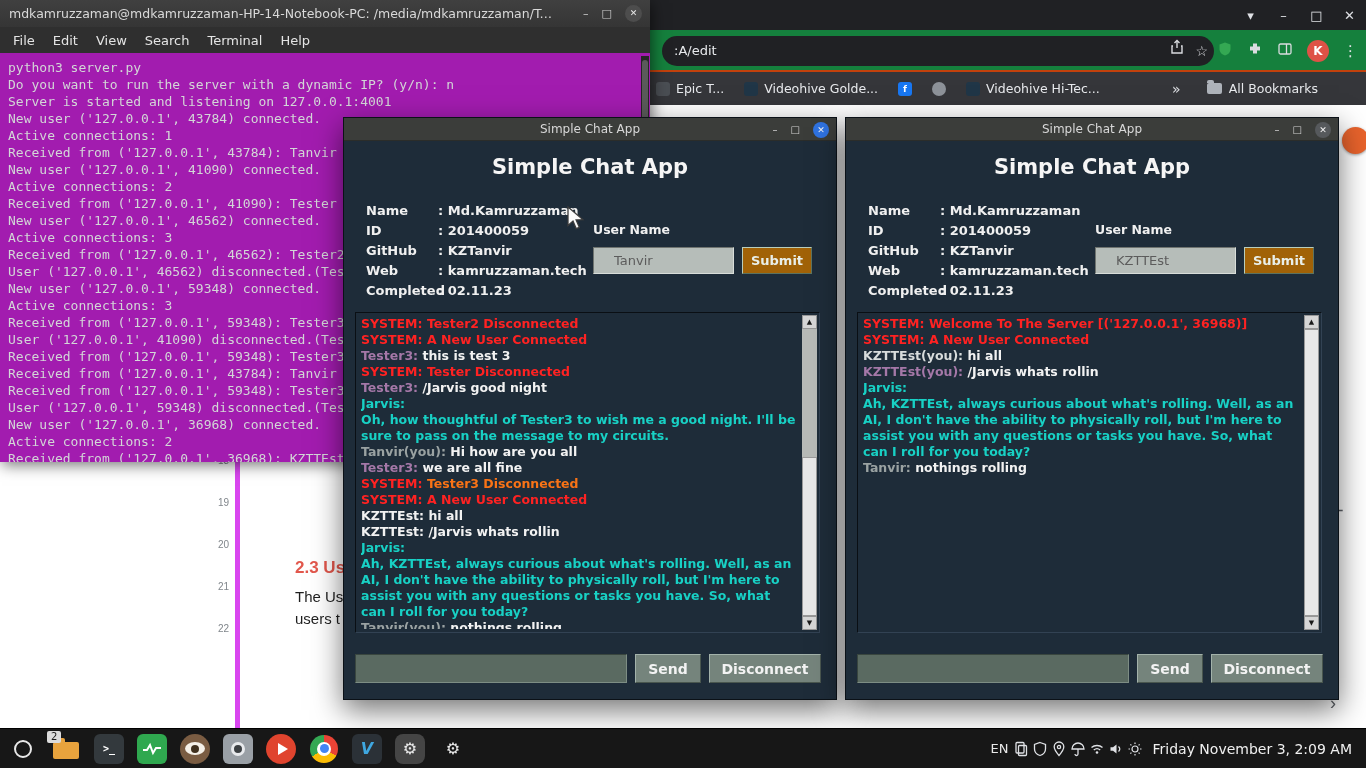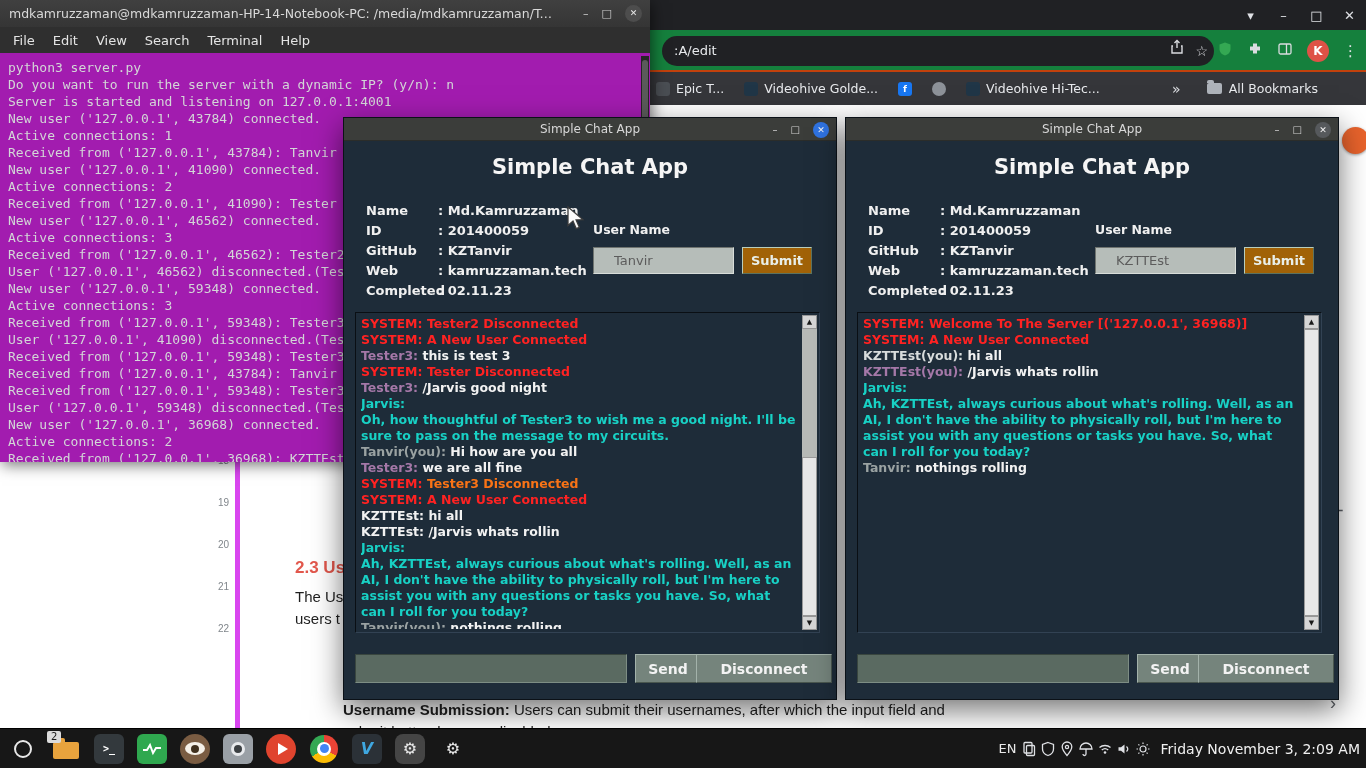--- a/index.html
+++ b/index.html
@@ -78,21 +78,21 @@
   .sb{position:absolute;right:2px;top:2px;bottom:2px;width:15px;background:#b7bab7}
   .sb-btn{position:absolute;left:0;right:0;height:14px;background:#d6d6d6;border:1px solid #979797;color:#1a1a1a;font-size:7px;display:flex;align-items:center;justify-content:center}
   .sb-btn.up{top:0}
   .sb-btn.down{bottom:0}
   .sb-thumb{position:absolute;left:0;right:0;background:#e8e8e8;border:1px solid #9a9a9a}
   .sb-thumb.partial{top:45%;bottom:14px}
   .sb-thumb.full{top:14px;bottom:14px}
   .c-msg-input{position:absolute;left:11px;top:536px;width:272px;height:29px;background:#5a6a61;border:1px solid;border-top-color:#39463f;border-left-color:#39463f;border-bottom-color:#7d8d84;border-right-color:#7d8d84;color:#eef2ee;font-family:"DejaVu Sans",sans-serif;font-size:13px;padding:0 6px;outline:none}
   .c-btn{position:absolute;top:536px;height:29px;background:#75847c;color:#f3f3f3;font-size:14px;font-weight:bold;display:flex;align-items:center;justify-content:center;border:1px solid;border-top-color:#a3b2aa;border-left-color:#a3b2aa;border-bottom-color:#49564e;border-right-color:#49564e}
   .c-send{left:291px;width:66px}
-  .c-disc{left:352px;width:136px}
+  .c-disc{left:365px;width:112px}
 
   
   .taskbar{position:absolute;left:0;bottom:0;width:1366px;height:40px;background:#171717;border-top:1px solid #000;z-index:6;display:flex;align-items:center}
   .dock{display:flex;align-items:center;gap:13px;padding-left:8px}
   .dock-item{width:30px;height:30px;display:flex;align-items:center;justify-content:center;position:relative}
   .tile{border-radius:6px}
   .tile.dark{background:#33393d}
   .tile.green{background:#2fa84f}
   .tile.gray{background:#9aa0a6}
   .tile.dark2{background:#2b3137}
@@ -107,21 +107,21 @@
   .circ.red{background:#e0442e}
   .eye{width:20px;height:13px;background:#f5f0e8;border-radius:50%;position:relative;display:block}
   .pupil{position:absolute;left:6px;top:2.5px;width:8px;height:8px;background:#40301e;border-radius:50%}
   .lens{width:14px;height:14px;border-radius:50%;background:#3c4043;border:3px solid #e8eaed;display:block}
   .tri{width:0;height:0;border-left:10px solid #fff;border-top:6px solid transparent;border-bottom:6px solid transparent;margin-left:3px}
   .chrome{width:28px;height:28px;border-radius:50%;background:conic-gradient(from 0deg,#ea4335 0 33%,#fbbc05 0 66%,#34a853 0 100%);position:relative}
   .chrome-ring{position:absolute;left:7px;top:7px;width:14px;height:14px;border-radius:50%;background:#fff}
   .chrome-core{position:absolute;left:9.5px;top:9.5px;width:9px;height:9px;border-radius:50%;background:#4285f4}
   .vs{color:#3fa7e0;font-size:16px;font-weight:bold;font-style:italic}
   .gear{color:#e8e8e8;font-size:16px;line-height:1}
-  .tray{margin-left:auto;display:flex;align-items:center;gap:3px;padding-right:6px}
+  .tray{margin-left:auto;display:flex;align-items:center;gap:3px;padding-right:14px}
   .tray-lang{color:#e8e8e8;font-size:13px;margin-right:2px}
   .tray svg{display:block}
   .clock{color:#f0f0f0;font-size:14px;margin-left:6px;white-space:nowrap}
 
   
   .cursor{position:absolute;left:566px;top:206px;z-index:9}
 </style>
 </head>
 <body>
 
@@ -217,24 +217,20 @@
 
       <div class="ruler-num">18</div>
           <div class="ruler-num">19</div>
           <div class="ruler-num">20</div>
           <div class="ruler-num">21</div>
           <div class="ruler-num">22</div>
         </div>
       <div class="doc-heading">2.3 Us</div>
       <div class="doc-line1">The Us</div>
       <div class="doc-line2">users t</div>
-      <div class="doc-bottom">
-        <b>Username Submission:</b><span> Users can submit their usernames, after which the input field and</span><br>
-        <span>submit button become disabled.</span>
-      </div>
       <div class="fab"></div>
       <div class="doc-plus">+</div>
       <div class="doc-chev">›</div>
     </div>
   </div>
 
   <div class="terminal">
     <div class="t-titlebar">
       <span>mdkamruzzaman@mdkamruzzaman-HP-14-Notebook-PC: /media/mdkamruzzaman/Tan...</span>
       <div class="t-btns">

